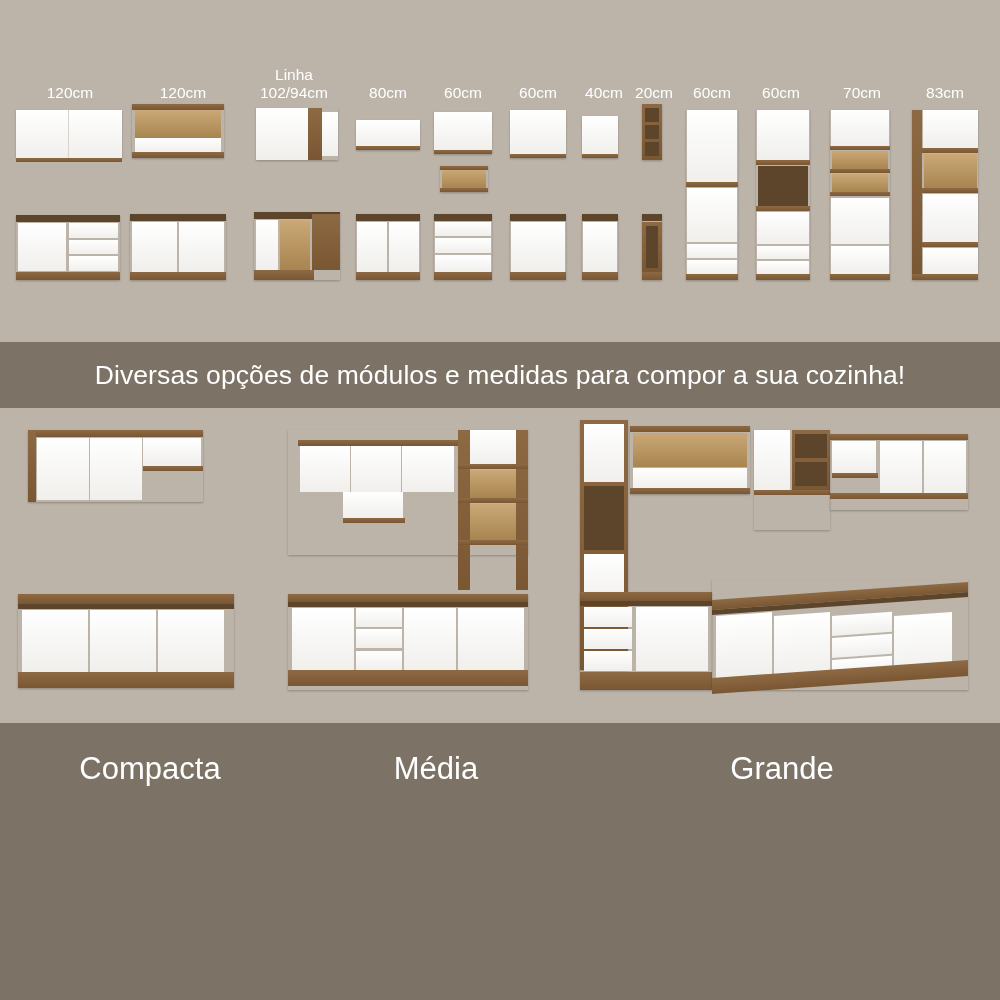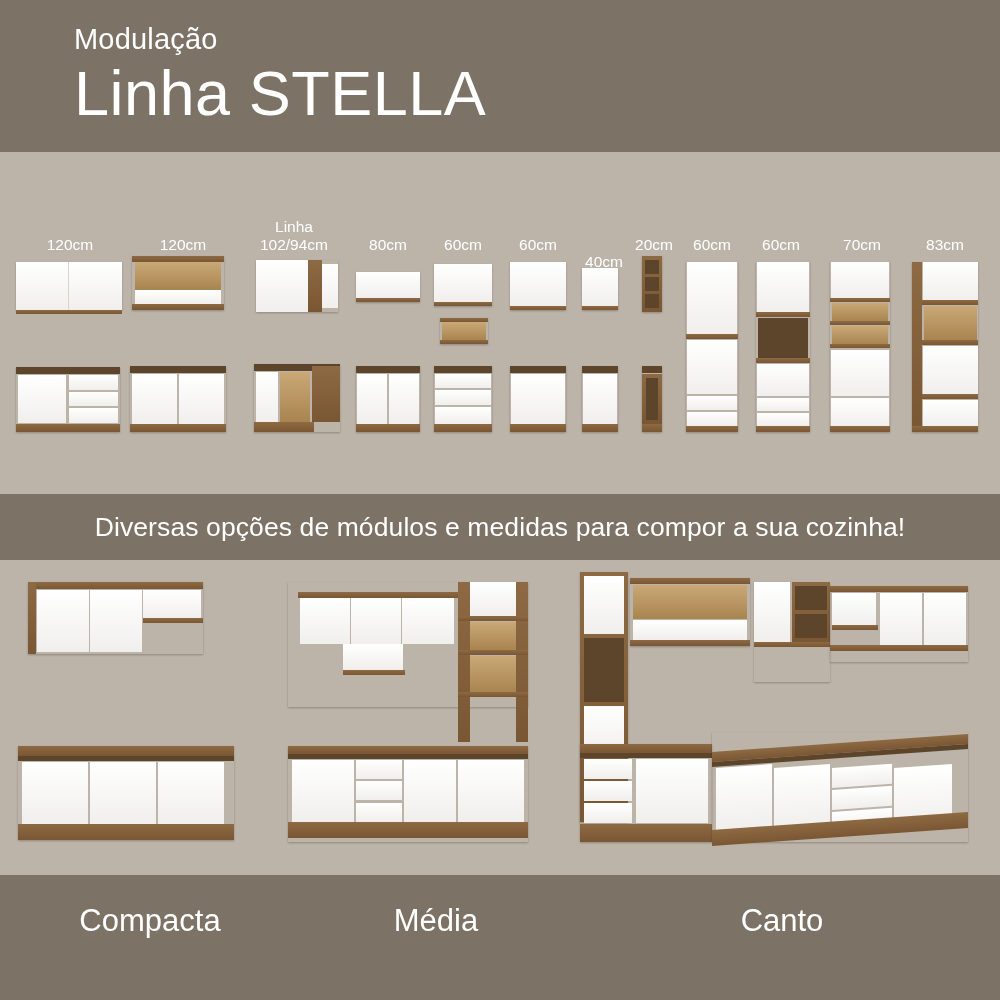--- a/index.html
+++ b/index.html
@@ -97,24 +97,20 @@
     font-size: 31px;
     text-align: center;
     white-space: nowrap;
   }
 </style>
 </head>
 <body>
 
 <div class="page">
 
-  <div class="header">
-    <div class="eyebrow">Modulação</div>
-    <div class="title">Linha STELLA</div>
-  </div>
 
   <div class="modules">
 
     <div class="label-row">
       <div class="mlabel" style="left:20px;  width:100px; top:84px;">
         <span>120cm</span>
       </div>
       <div class="mlabel" style="left:133px; width:100px; top:84px;">
         <span>120cm</span>
       </div>
@@ -124,21 +120,21 @@
       </div>
       <div class="mlabel" style="left:352px; width:72px;  top:84px;">
         <span>80cm</span>
       </div>
       <div class="mlabel" style="left:427px; width:72px;  top:84px;">
         <span>60cm</span>
       </div>
       <div class="mlabel" style="left:502px; width:72px;  top:84px;">
         <span>60cm</span>
       </div>
-      <div class="mlabel" style="left:573px; width:62px;  top:101px;">
+      <div class="mlabel" style="left:573px; width:62px;  top:84px;">
         <span>40cm</span>
       </div>
       <div class="mlabel" style="left:623px; width:62px;  top:84px;">
         <span>20cm</span>
       </div>
       <div class="mlabel" style="left:679px; width:66px;  top:84px;">
         <span>60cm</span>
       </div>
       <div class="mlabel" style="left:748px; width:66px;  top:84px;">
         <span>60cm</span>
@@ -411,16 +407,16 @@
         <div class="u white" style="left:182px;top:36px;width:58px;height:62px;transform:skewY(-4deg);transform-origin:left top;"></div>
         <div class="u wood" style="left:0;top:98px;width:256px;height:16px;transform:skewY(-4deg);transform-origin:left top;"></div>
       </div>
     </div>
 
   </div>
 
   <div class="footer">
     <div class="fl" style="left:326px; width:220px;">Média</div>
     <div class="fl" style="left:40px;  width:220px;">Compacta</div>
-    <div class="fl" style="left:672px; width:220px;">Canto</div>
+    <div class="fl" style="left:672px; width:220px;">Grande</div>
   </div>
 
 </div>
 
 </body></html>

